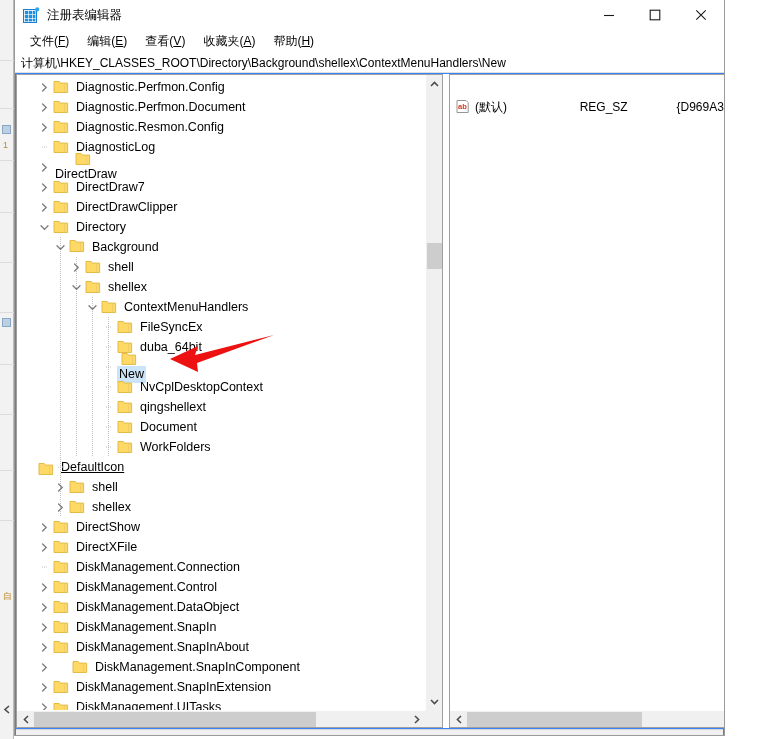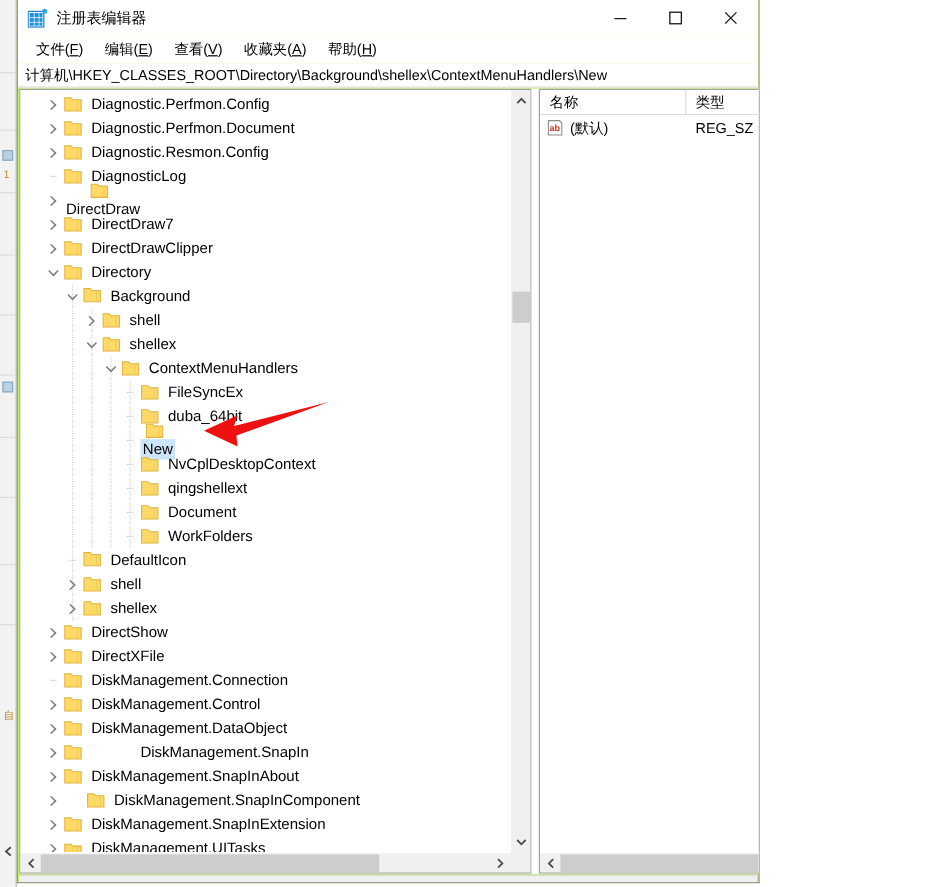--- a/index.html
+++ b/index.html
@@ -26,22 +26,22 @@
   }
   #bg-sliver .bg-num {
     position: absolute; left: 3px; font-size: 9px; color: #c08a30;
     font-family: "Liberation Sans", sans-serif;
   }
 
   
   #window {
     position: absolute;
     left: 14px; top: 0;
-    width: 619px; height: 736px;
-    background: #bef264;
+    width: 711px; height: 736px;
+    background: #3b82f6;
     border: 1px solid #9a9a9a;
     border-top: none;
     overflow: hidden;
   }
 
   
   #titlebar {
     position: relative;
     height: 31px;
     background: #ffffff;
@@ -659,21 +659,21 @@
                 <span class="tree-label">WorkFolders</span>
               </div>
             </div>
             <div class="tree-row">
               <div class="guide" style="left: 43px;"></div>
               <div class="twisty" style="left: 35px;">
                 <svg width="10" height="10" viewBox="0 0 10 10">
                   <path d="M3 5 H9" stroke="#c0c0c0" stroke-width="1" stroke-dasharray="1 1"></path>
                 </svg>
               </div>
-              <div style="display: flex; align-items: flex-start; margin-left: 52px;">
+              <div style="display: flex; align-items: flex-end; margin-left: 21px; text-decoration: underline;">
                 <svg class="folder-ico" viewBox="0 0 16 14">
                   <path d="M1 1.5 h5.2 l1.3 1.6 H14.6 v9.4 H1 Z" fill="#ffd966" stroke="#e0b53a" stroke-width="0.9"></path>
                   <path d="M11.6 3.1 v9.4" stroke="#e8c96a" stroke-width="0.8"></path>
                 </svg>
                 <span class="tree-label">DefaultIcon</span>
               </div>
             </div>
             <div class="tree-row">
               <div class="guide" style="left: 43px;"></div>
               <div class="twisty" style="left: 35px;">
@@ -773,21 +773,21 @@
                 </svg>
                 <span class="tree-label">DiskManagement.DataObject</span>
               </div>
             </div>
             <div class="tree-row">
               <div class="twisty" style="left: 19px;">
                 <svg width="9" height="9" viewBox="0 0 9 9">
                   <path d="M2.6 1 L6.2 4.5 L2.6 8" stroke="#7b7b7b" stroke-width="1.3" fill="none" stroke-linecap="round"></path>
                 </svg>
               </div>
-              <div style="display: flex; align-items: center; margin-left: 36px; gap: 41px;">
+              <div style="display: flex; align-items: center; margin-left: 36px;">
                 <svg class="folder-ico" viewBox="0 0 16 14">
                   <path d="M1 1.5 h5.2 l1.3 1.6 H14.6 v9.4 H1 Z" fill="#ffd966" stroke="#e0b53a" stroke-width="0.9"></path>
                   <path d="M11.6 3.1 v9.4" stroke="#e8c96a" stroke-width="0.8"></path>
                 </svg>
                 <span class="tree-label">DiskManagement.SnapIn</span>
               </div>
             </div>
             <div class="tree-row">
               <div class="twisty" style="left: 19px;">
                 <svg width="9" height="9" viewBox="0 0 9 9">
@@ -873,25 +873,20 @@
               <path d="M1 1 L4.6 4.5 L1 8" stroke="#4a4a4a" stroke-width="1.5" fill="none"></path>
             </svg>
         </div>
       </div>
       <div id="tree-corner"></div>
     </div>
 
     <div id="splitter"></div>
 
     <div id="list-pane">
-      <div id="list-header">
-        <div class="col-head" id="col-name">名称</div>
-        <div class="col-head" id="col-type">类型</div>
-        <div class="col-head" id="col-data">数据</div>
-      </div>
 
       <div id="list-body">
           <div class="list-row">
             <div class="cell name">
               <svg class="ab-ico" viewBox="0 0 15 15">
                 <path d="M2 1.5 h9.2 l2 2 v10 h-11.2 Z" fill="#ffffff" stroke="#8a8a8a" stroke-width="0.9"></path>
                 <text x="3" y="10" font-family="Liberation Sans, sans-serif" font-size="7.5" font-weight="bold" fill="#d33a1a">ab</text>
               </svg>
               <span>(默认)</span>
             </div>

